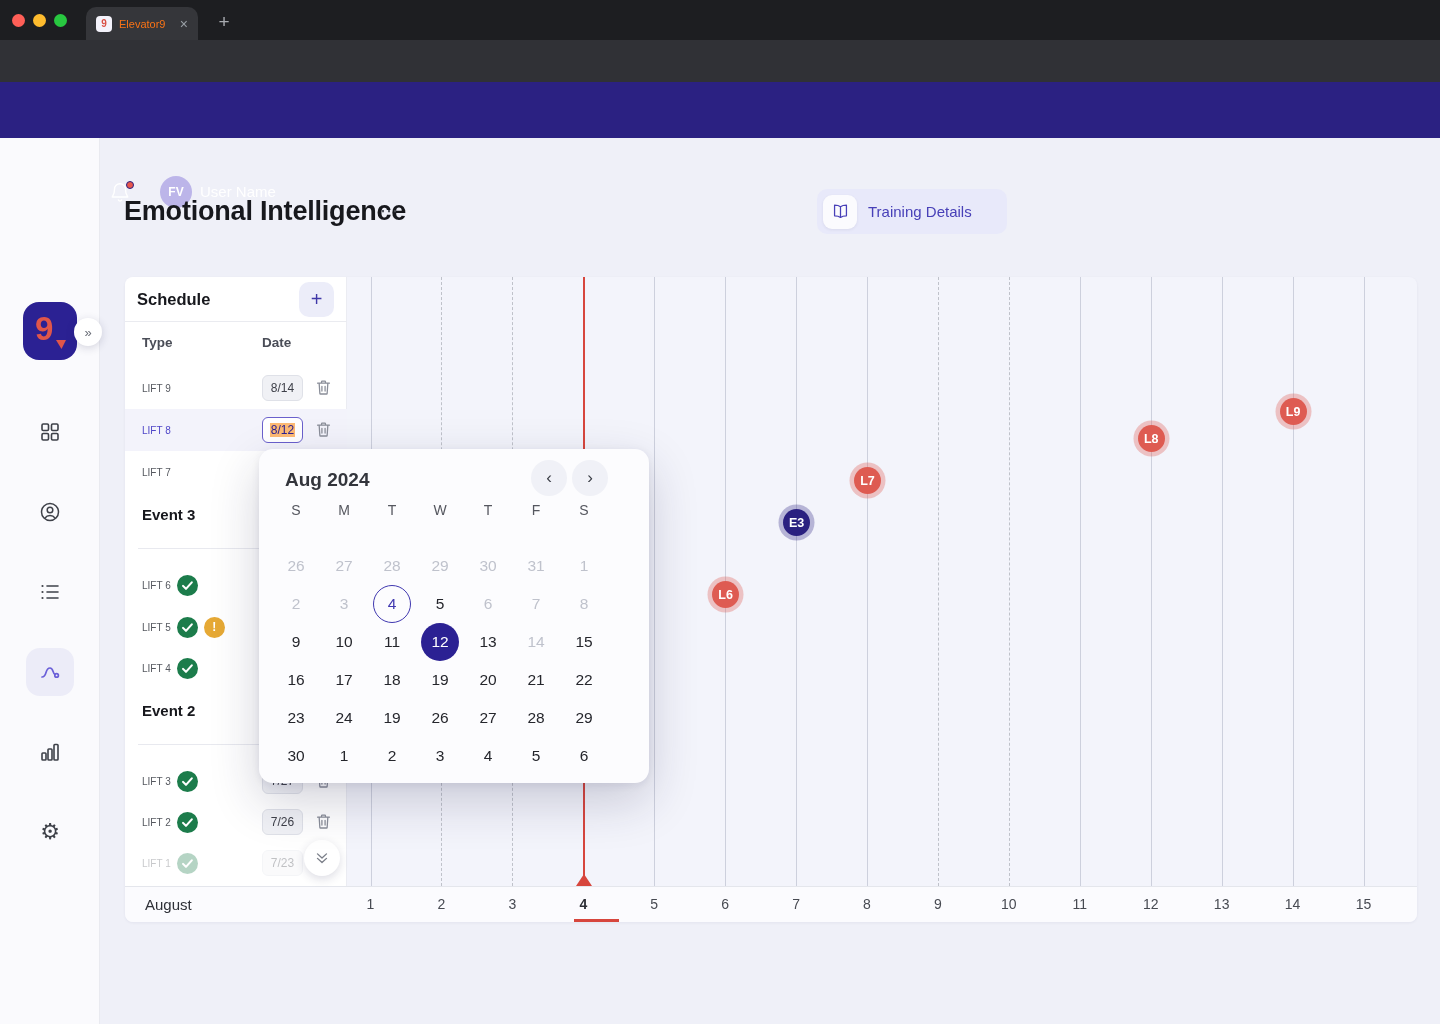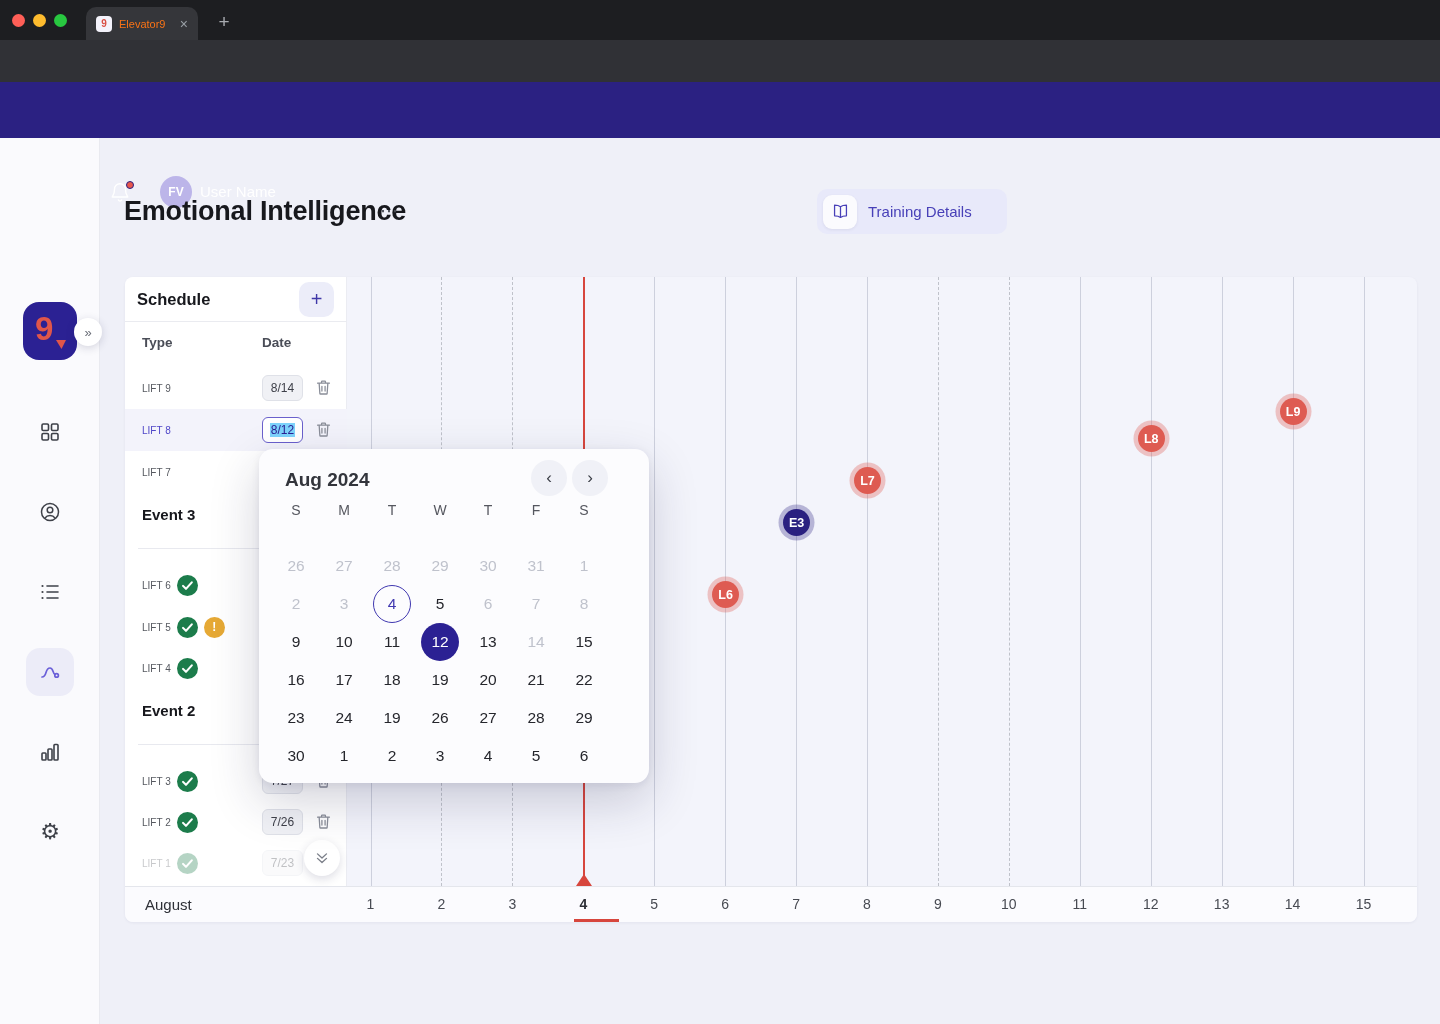--- a/index.html
+++ b/index.html
@@ -56,21 +56,21 @@
   .addbtn { position:absolute; left:174px; top:5px; width:35px; height:35px; border-radius:10px; background:#ECEDF9; color:#3F38A8; font-size:20px; display:flex; align-items:center; justify-content:center; }
   .colhead { position:absolute; top:58px; font-size:13.5px; font-weight:bold; color:#4A4D57; }
   .s-row { position:absolute; left:0; width:222px; height:42px; display:flex; align-items:center; padding-left:17px; gap:6px; }
   .s-row.sel { background:#F3F3FB; }
   .s-label { font-size:10px; color:#55585F; }
   .sel .s-label { color:#4F46C8; }
   .ev-label { font-size:15px; font-weight:bold; color:#17181D; }
   .faded > * { opacity:.32; }
   .pill { position:absolute; left:137px; top:8px; width:41px; height:26px; border-radius:6px; background:#F0F1F5; border:1px solid #DFE1E8; font-size:12px; color:#3E4049; display:flex; align-items:center; justify-content:center; }
   .pill.editing { background:#fff; border:1.5px solid #6A60CC; color:#2B2193; }
-  .pill.editing span { background:#7dd3fc; padding:0 1px; }
+  .pill.editing span { background:#fdba74; padding:0 1px; }
   .trash { position:absolute; left:189px; top:11px; width:19px; height:19px; }
   .badge { width:21px; height:21px; flex:0 0 auto; }
   .warnb { width:21px; height:21px; border-radius:50%; background:#E6A935; color:#fff; font-size:12px; font-weight:bold; display:flex; align-items:center; justify-content:center; flex:0 0 auto; }
   .sdivider { position:absolute; left:13px; width:209px; height:1px; background:#E8E9EF; }
   .morebtn { position:absolute; left:179px; top:563px; width:36px; height:36px; border-radius:50%; background:#fff; box-shadow:0 3px 10px rgba(40,40,80,.16); display:flex; align-items:center; justify-content:center; z-index:30; }
 
   
   .chart { position:absolute; left:222px; top:0; width:1070px; height:609px; }
   .gridline { position:absolute; top:0; height:609px; }
   .gridline.solid { width:1px; background:#CDD0DD; }

